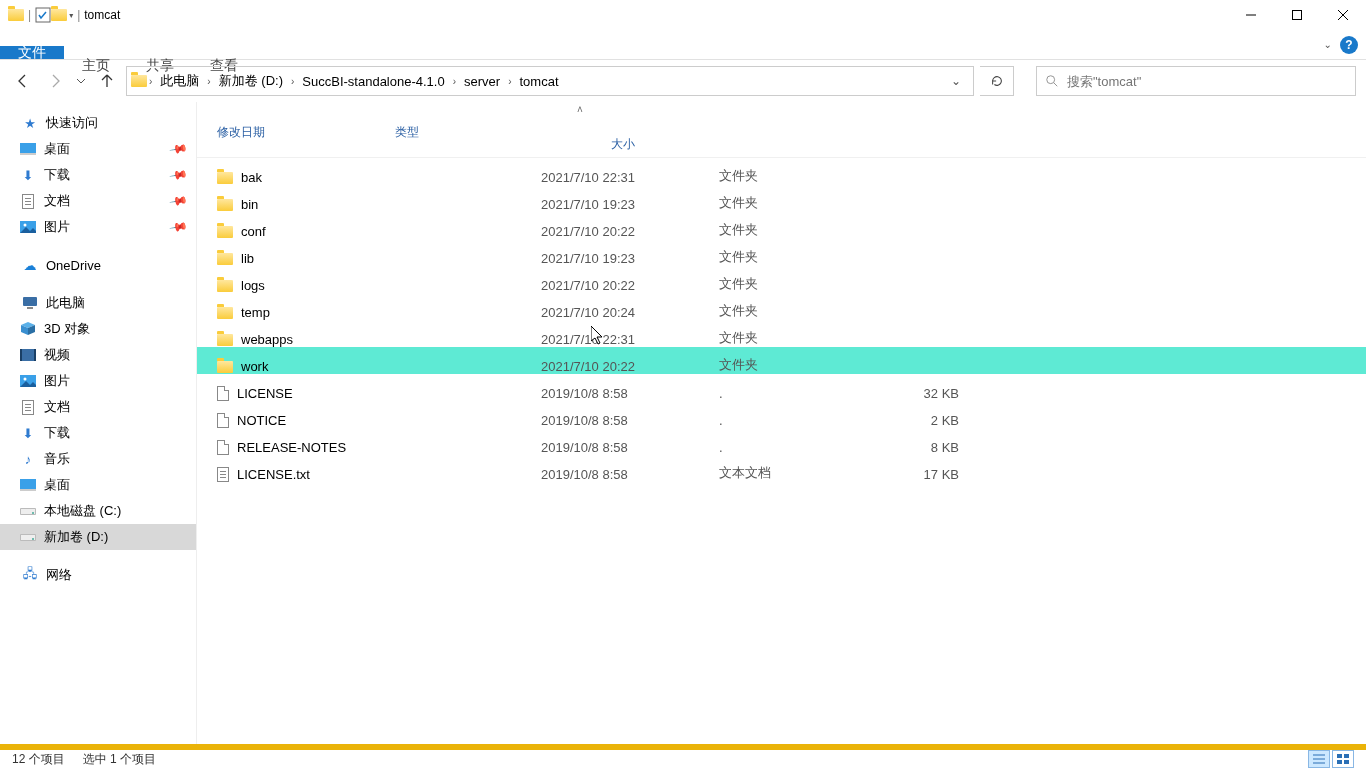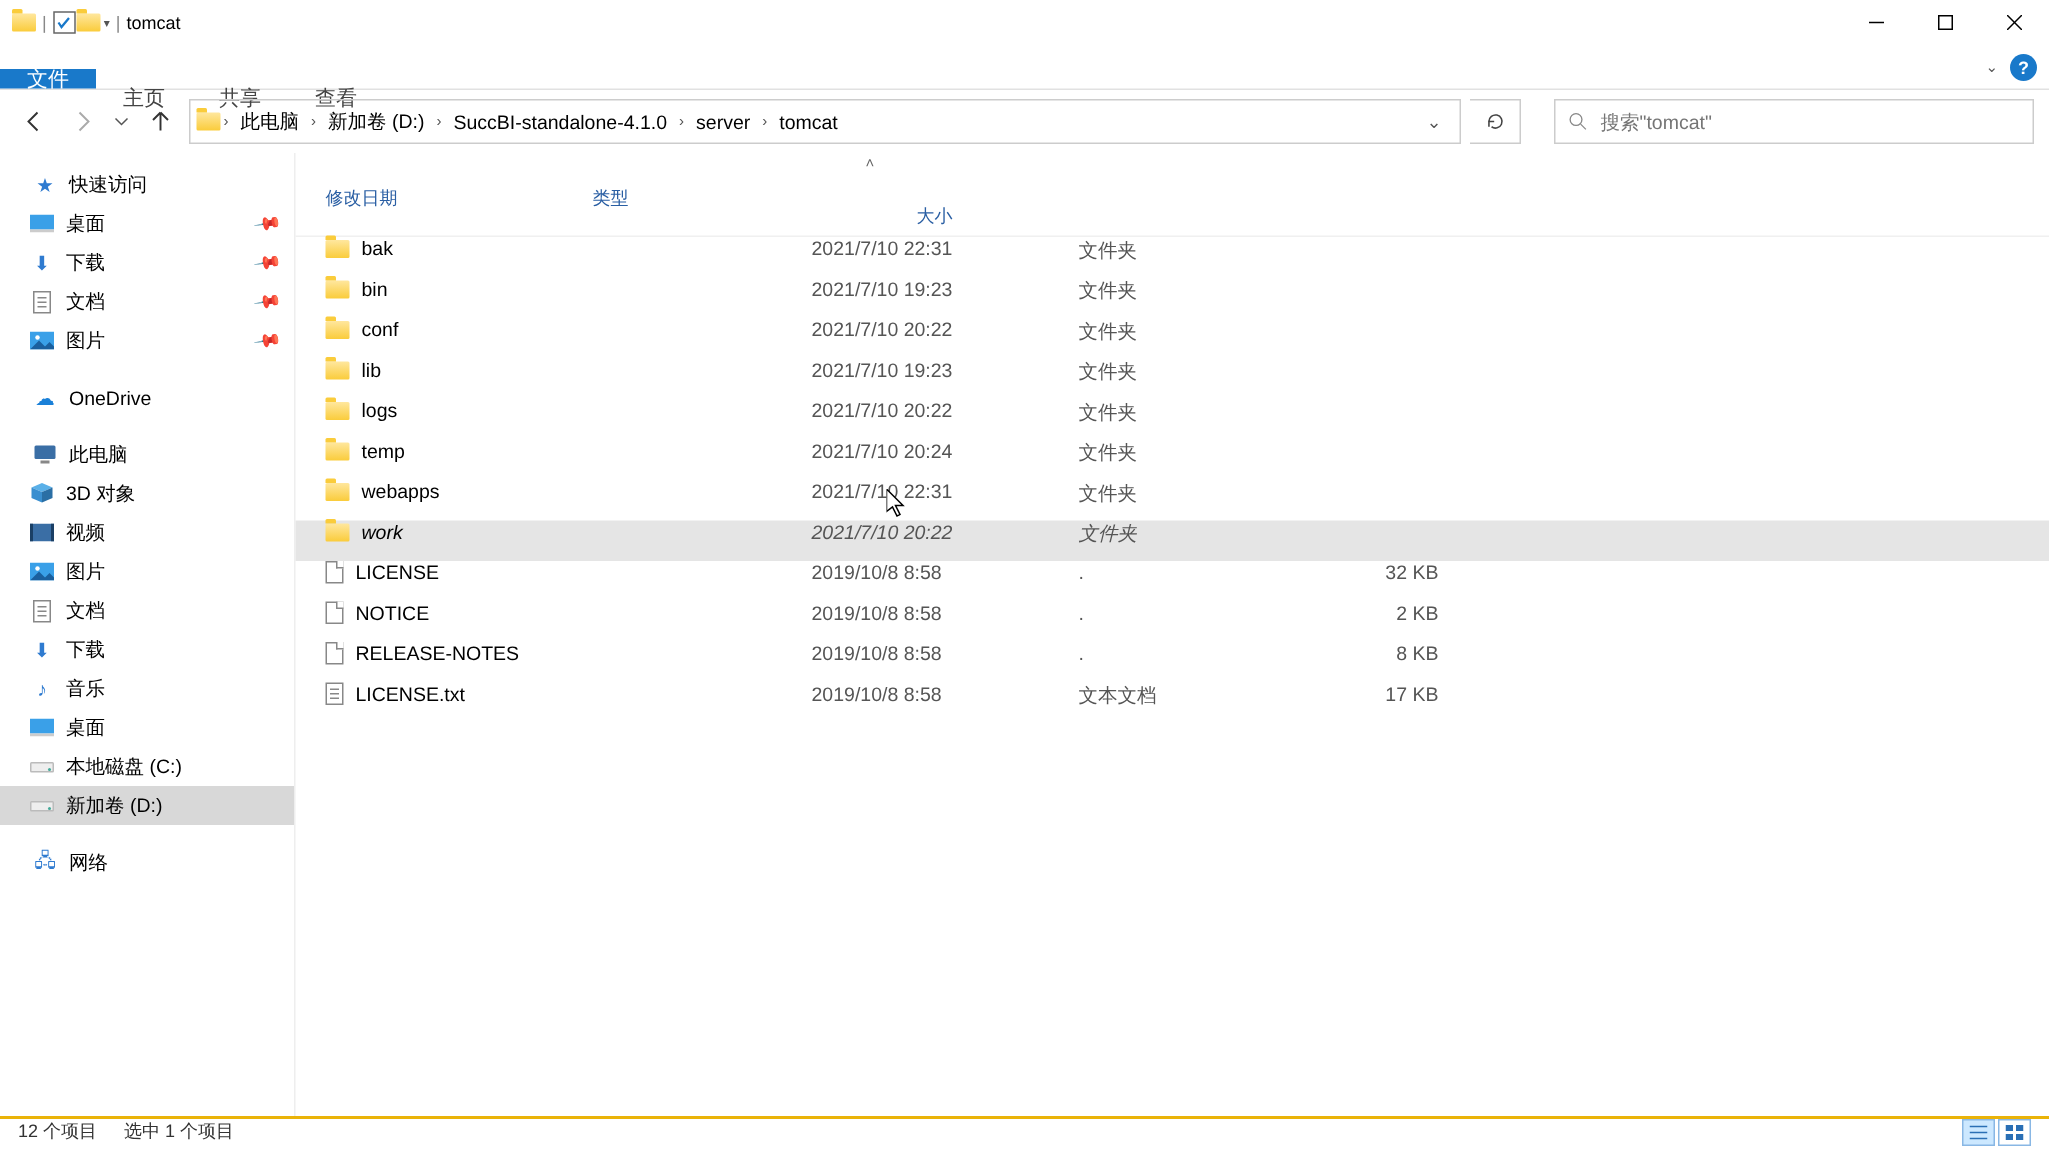--- a/index.html
+++ b/index.html
@@ -47,29 +47,29 @@
 
 .content { flex:1; border-left:1px solid #eee; position:relative; }
 .cols { display:flex; padding: 10px 0 4px 20px; font-size:12px; color:#295ea3; align-items:center; border-bottom:1px solid #f0f0f0; }
 .col-name { width: 324px; display:flex; align-items:center; gap:4px; }
 .col-date { width: 178px; }
 .col-type { width: 152px; }
 .col-size { width: 88px; text-align:right;margin-top:24px; }
 .sort-ind { position:absolute; left:380px; top:2px; font-size:10px; color:#666; }
 
 .rows { }
-.row { display:flex; align-items:flex-start; height:27px; padding-left:20px; font-size:13px; }
-.row.selected { background:#e5e5e5;font-style:italic; }
+.row { display:flex; align-items:flex-end; height:27px; padding-left:20px; font-size:13px; }
+.row.selected { background:#5eead4; }
 .row .c-name { width:324px; display:flex; align-items:center; gap:8px; }
 .row .c-date { width:178px; color:#555; }
 .row .c-type { width:152px; color:#555; }
 .row .c-size { width:88px; text-align:right; color:#555; }
 
 
-.status { height:24px; border-top:2px solid #eab308; display:flex; padding:0 12px; font-size:12px; color:#333; gap:18px; }
+.status { height:24px; border-top:6px solid #eab308; display:flex; align-items:center; padding:0 12px; font-size:12px; color:#333; gap:18px; }
 .status .views { margin-left:auto; display:flex; gap:2px; }
 .status .views div { width:22px; height:18px; border:1px solid #89b7e4; display:flex; align-items:center; justify-content:center; }
 .status .views div.active { background:#cce8ff; }
 
 .folder-icon { width:16px; height:12px; background:linear-gradient(#ffe79e,#facc3b); border-radius:1px; position:relative; }
 .folder-icon::before { content:""; position:absolute; top:-3px; left:0; width:7px; height:3px; background:#facc3b; border-radius:1px 1px 0 0; }
 .file-icon { width:12px; height:15px; border:1px solid #888; background:#fff; position:relative; }
 .file-icon::before { content:""; position:absolute; right:-1px; top:-1px; width:4px; height:4px; background:#fff; border-left:1px solid #888; border-bottom:1px solid #888; }
 .txt-icon { width:12px; height:15px; border:1px solid #888; background:#fff; position:relative; }
 .txt-icon::after { content:""; position:absolute; left:2px; top:3px; width:6px; height:1px; background:#888; box-shadow:0 3px 0 #888, 0 6px 0 #888; }

